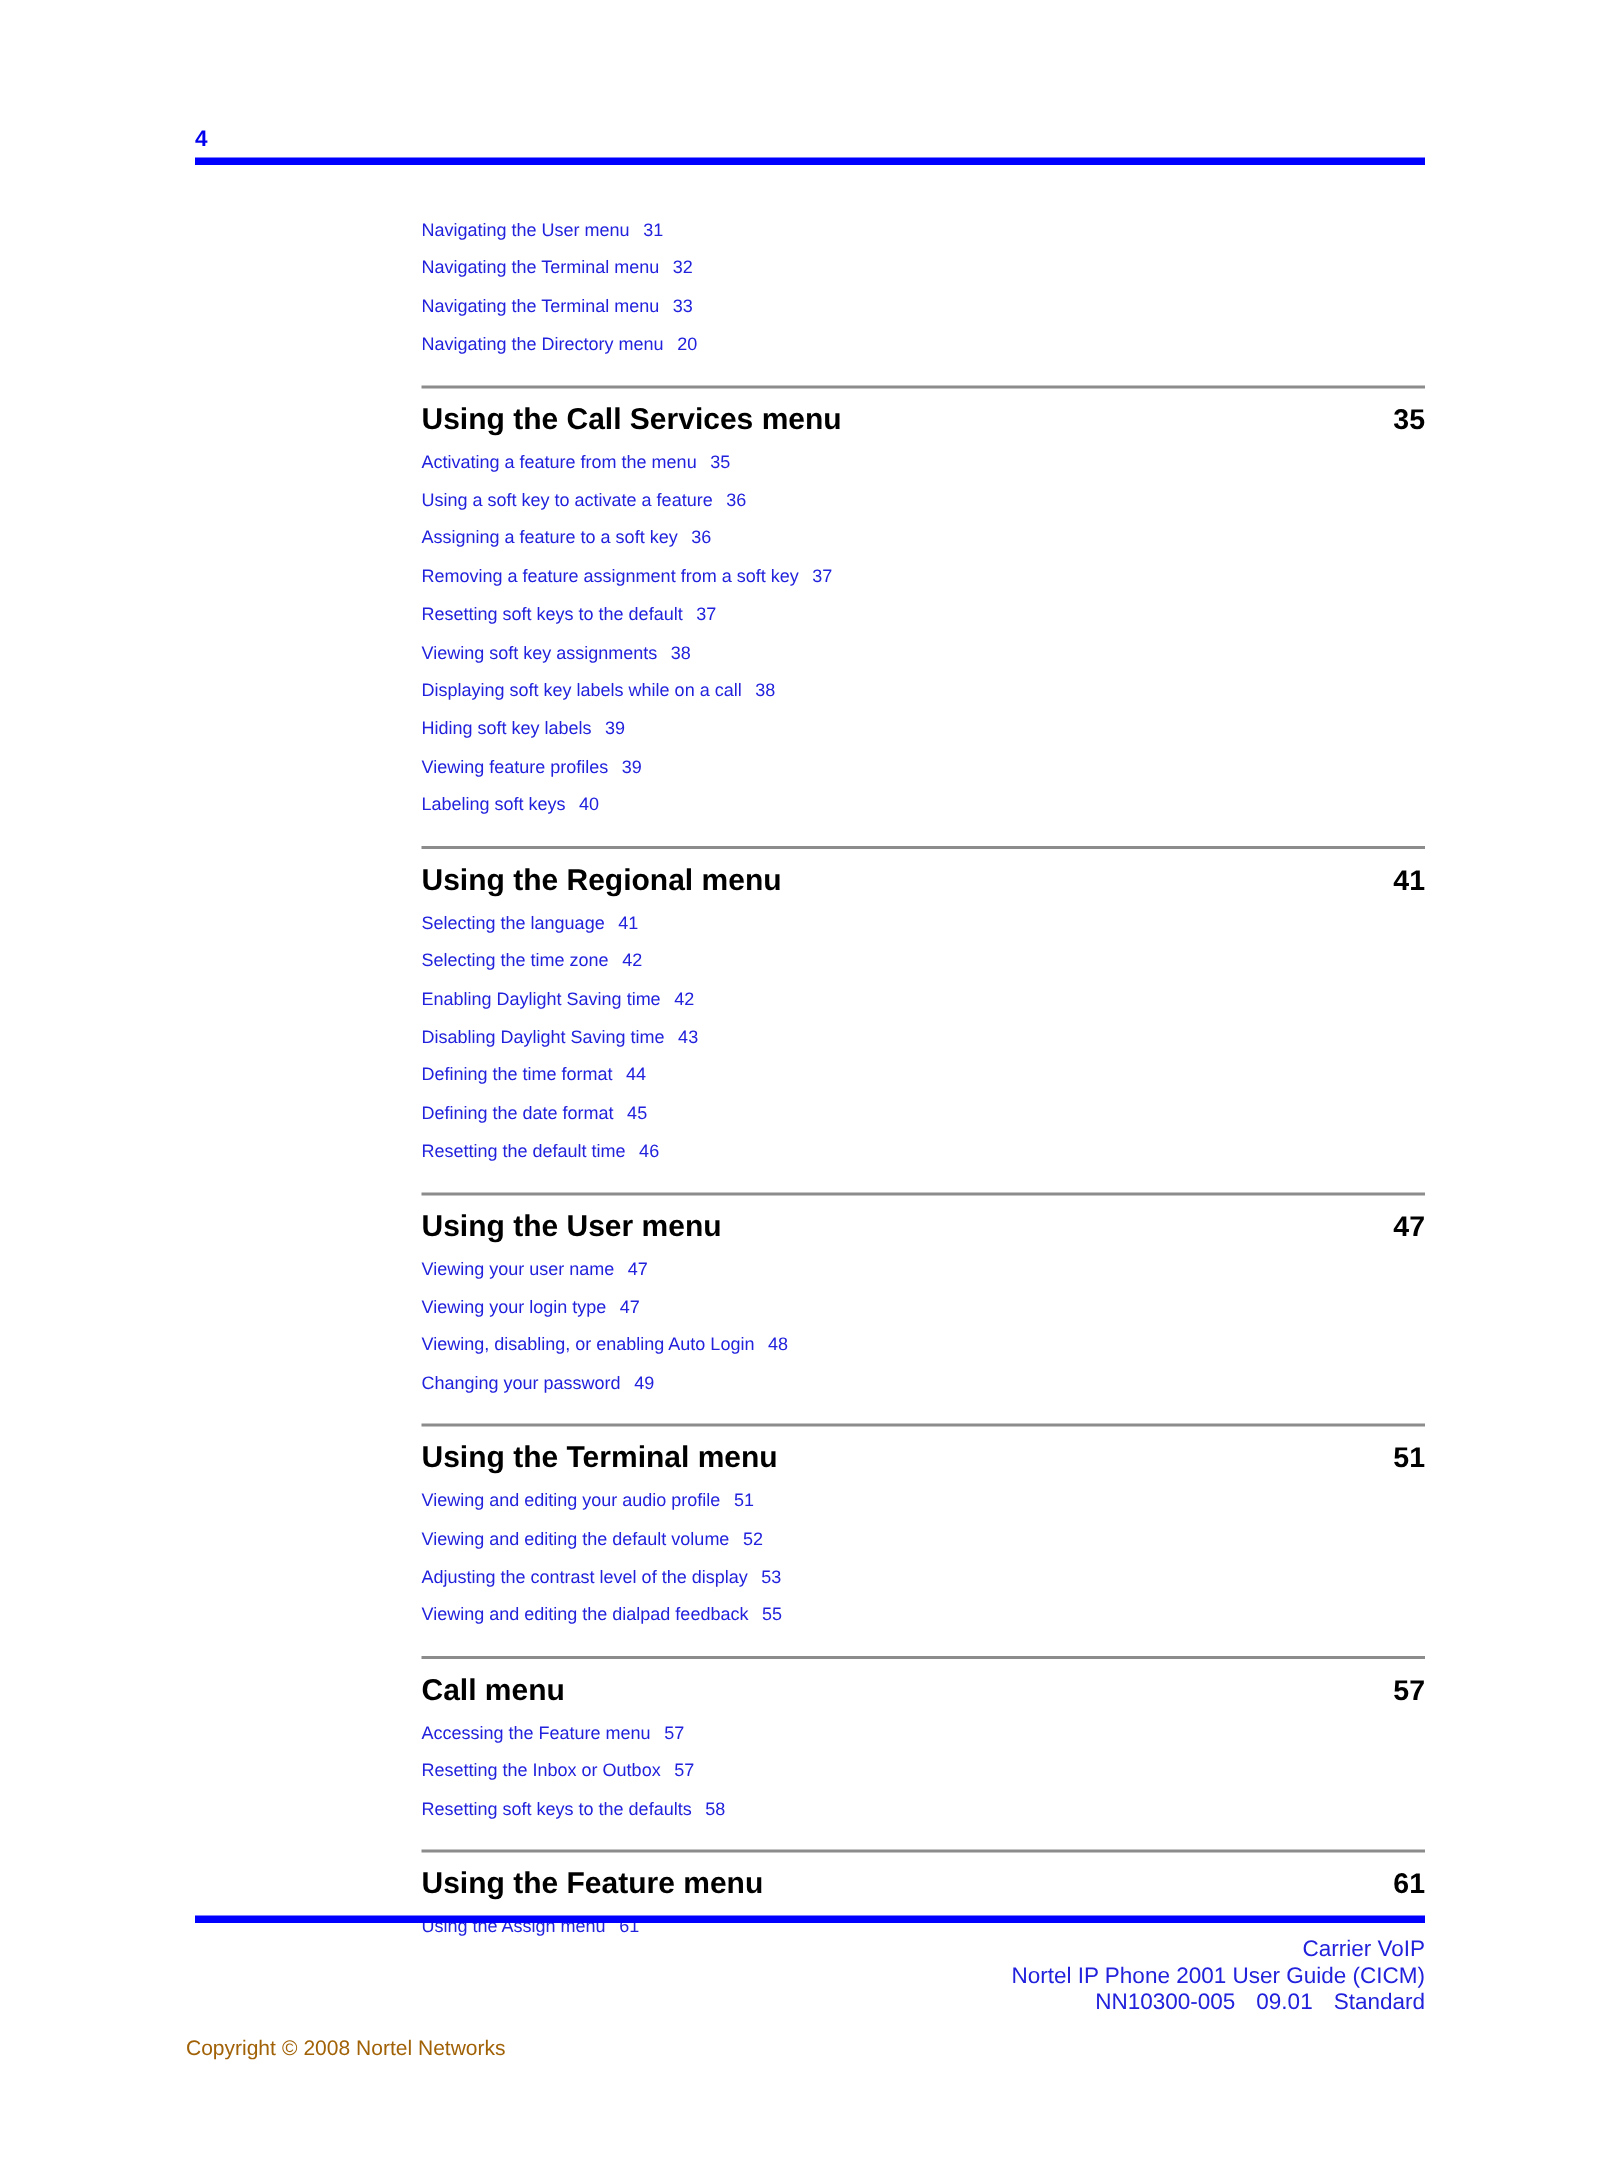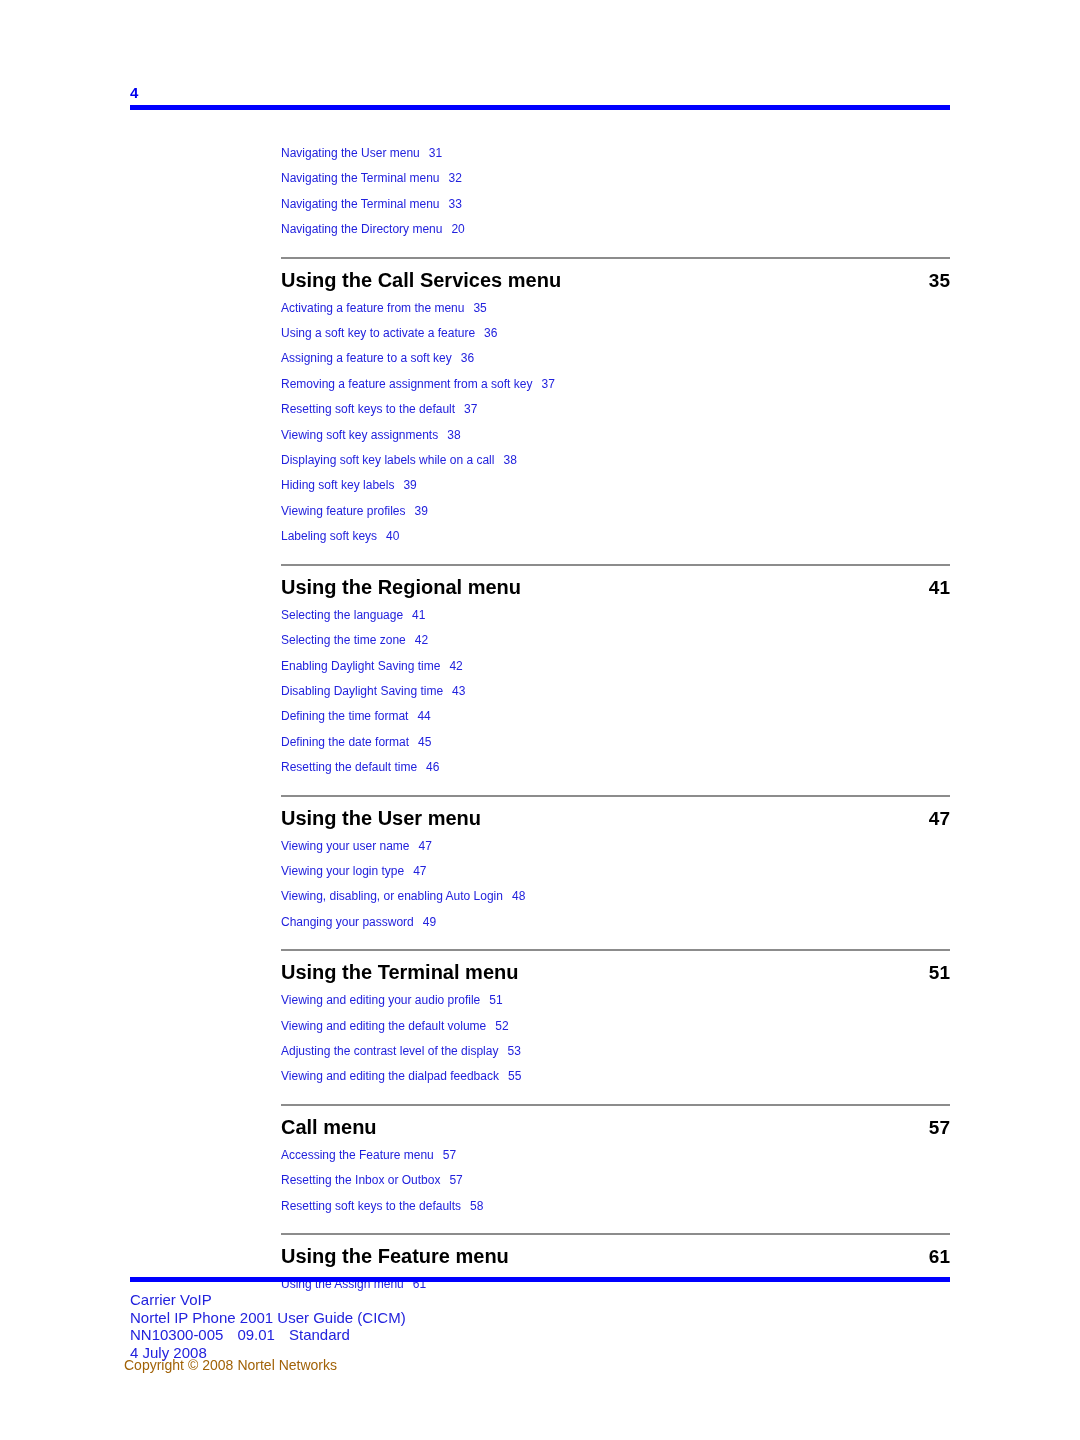--- a/index.html
+++ b/index.html
@@ -95,21 +95,21 @@
     top: 1277px;
     width: 820px;
   }
   .rule-blue-bottom {
     width: 820px;
     height: 5px;
     background: #0000FF;
   }
   .footer-center {
     margin-top: 9px;
-    text-align: left;
+    text-align: right;
     color: #2222DD;
     font-size: 15px;
     line-height: 17.5px;
   }
   .footer-center .sp { display: inline-block; width: 7px; }
   .copyright {
     position: absolute;
     left: 124px;
     top: 1357px;
     color: #a16207;
@@ -208,19 +208,18 @@
         <div class="entry"><span>Using the Assign menu</span><span class="pg">61</span></div>
       </div>
   </div>
 
   <div class="footer">
     <div class="rule-blue-bottom"></div>
     <div class="footer-center">
       <div>Carrier VoIP</div>
       <div>Nortel IP Phone 2001 User Guide (CICM)</div>
       <div><span>NN10300-005</span><span class="sp"></span><span class="sp"></span><span>09.01</span><span class="sp"></span><span class="sp"></span><span>Standard</span></div>
-      <div>4 July 2008</div>
     </div>
   </div>
 
   <div class="copyright"><span>Copyright</span><span class="sp"></span><span>©</span><span class="sp"></span><span>2008</span><span class="sp"></span><span>Nortel Networks</span></div>
 
 </div>
 
 </body></html>

